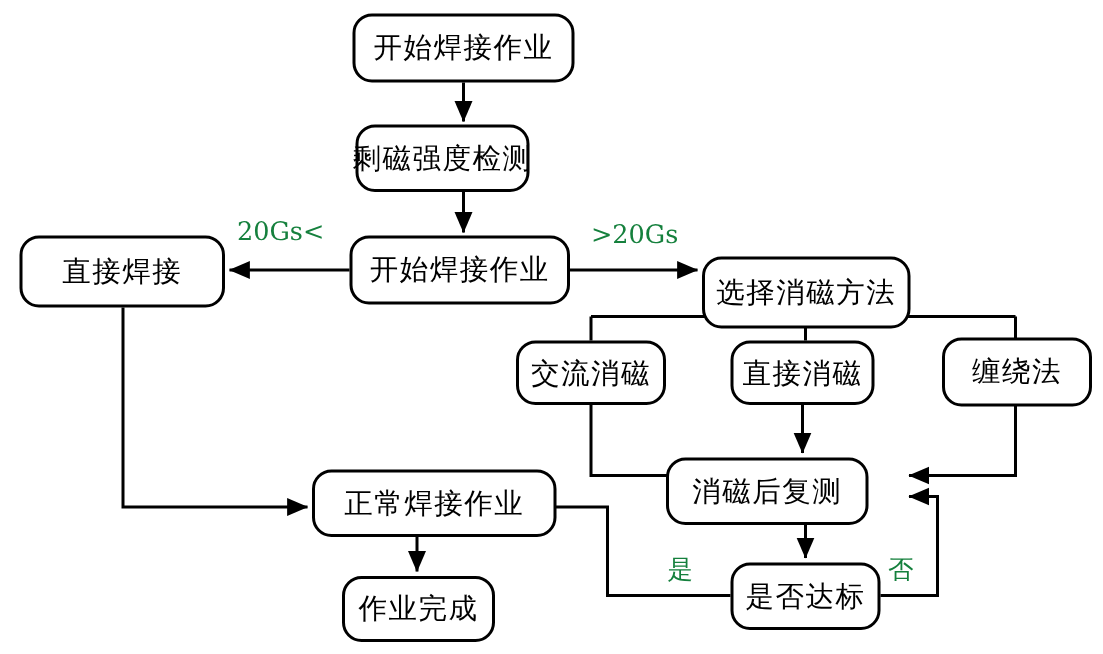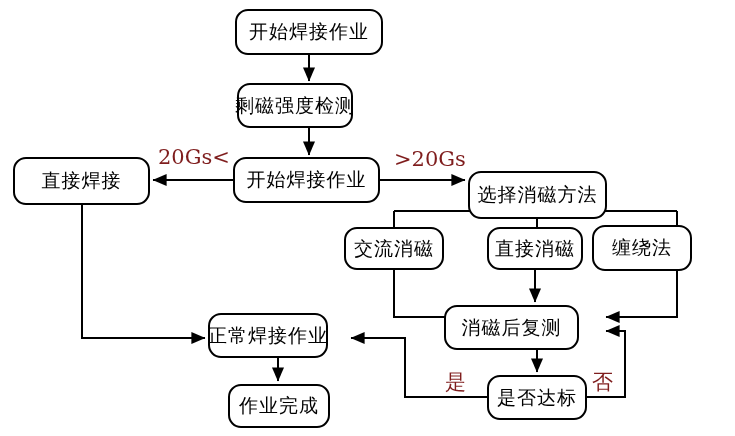--- a/index.html
+++ b/index.html
@@ -27,22 +27,22 @@
     align-items: center;
     justify-content: center;
     font-size: 19px;
     color: #000000;
     letter-spacing: 1px;
     white-space: nowrap;
     z-index: 2;
   }
   .elabel {
     position: absolute;
-    font-size: 21px;
-    color: #7f1d1d;
+    font-size: 17px;
+    color: #15803d;
     z-index: 2;
     white-space: nowrap;
     text-align: center;
   }
 </style>
 </head>
 <body>
 
 <div id="canvas">
 
@@ -89,25 +89,25 @@
   <div class="node" style="left:233px; top:157px; width:147px; height:46px;">开始焊接作业</div>
 
   <div class="node" style="left:13px; top:157px; width:137px; height:48px;">直接焊接</div>
 
   <div class="node" style="left:468px; top:155px; width:139px; height:48px;margin-top:16px;">选择消磁方法</div>
 
   <div class="node" style="left:344px; top:227px; width:100px; height:43px;">交流消磁</div>
 
   <div class="node" style="left:487px; top:227px; width:96px; height:43px;">直接消磁</div>
 
-  <div class="node" style="left:592px; top:225px; width:100px; height:46px;">缠绕法</div>
+  <div class="node" style="left:628px; top:225px; width:100px; height:46px;">缠绕法</div>
 
   <div class="node" style="left:444px; top:305px; width:135px; height:45px;font-family:Liberation Mono, monospace;">消磁后复测</div>
 
-  <div class="node" style="left:208px; top:313px; width:120px; height:45px;">正常焊接作业</div>
+  <div class="node" style="left:208px; top:313px; width:163px; height:45px;">正常焊接作业</div>
 
   <div class="node" style="left:228px; top:384px; width:102px; height:44px;">作业完成</div>
 
   <div class="node" style="left:487px; top:375px; width:100px; height:45px;">是否达标</div>
 
   <span class="elabel" style="left:158px; top:145px;">20Gs&lt;</span>
 
   <span class="elabel" style="left:394px; top:147px;">&gt;20Gs</span>
 
   <span class="elabel" style="left:445px; top:368px;">是</span>

